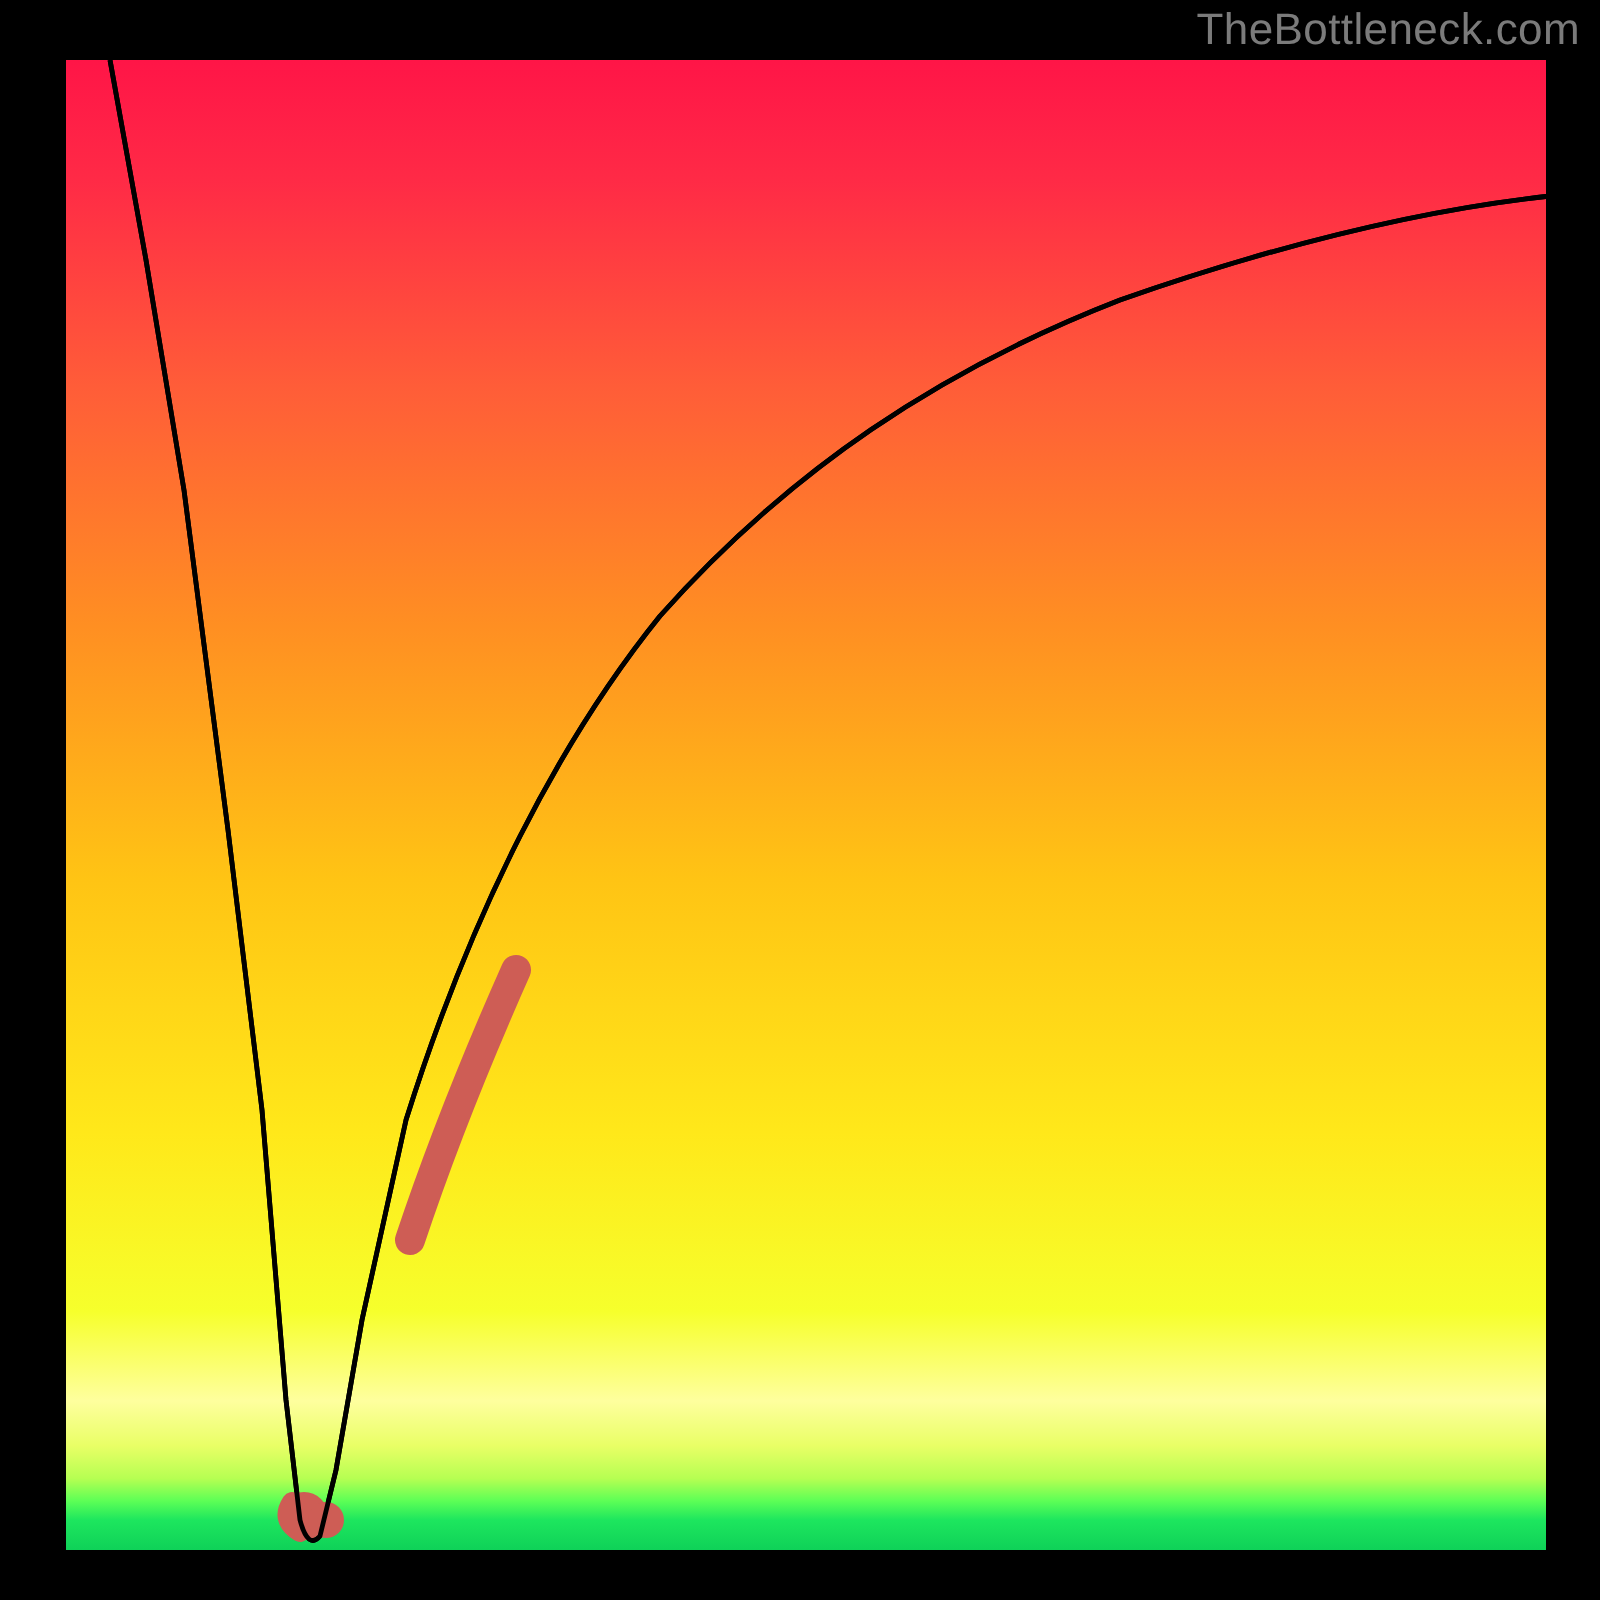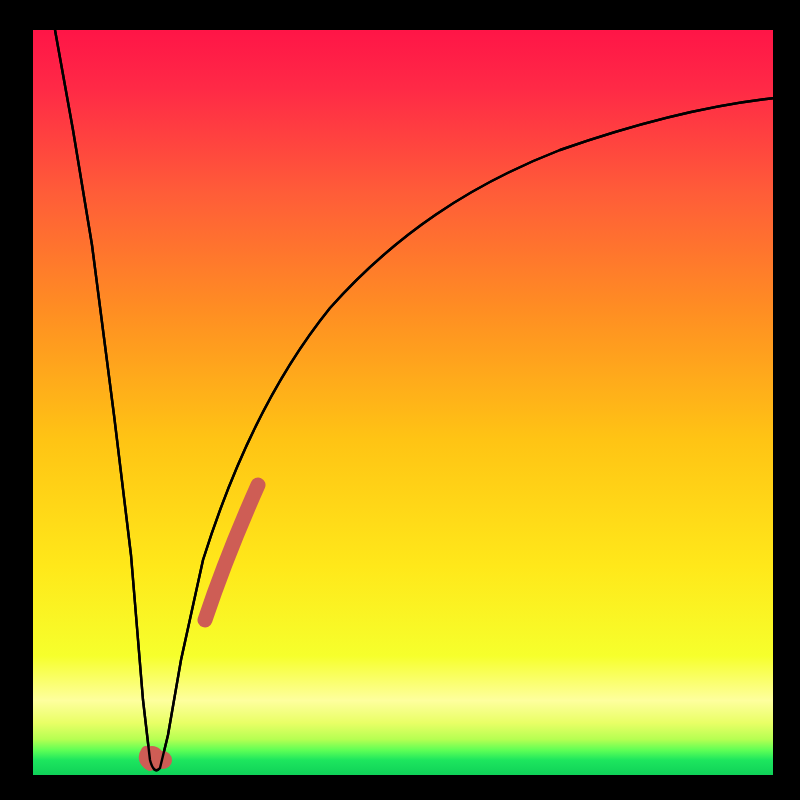--- a/index.html
+++ b/index.html
@@ -77,13 +77,14 @@
 
     <path d="M 205 620 C 220 575 238 530 258 485" fill="none" stroke="#ce5d55" stroke-width="15" stroke-linecap="round"></path>
 
     <circle cx="152" cy="758" r="12" fill="#ce5d55"></circle>
     <circle cx="163" cy="760" r="9" fill="#ce5d55"></circle>
     <path d="M 146 751 Q 140 760 150 766" fill="none" stroke="#ce5d55" stroke-width="10" stroke-linecap="round"></path>
 
     <use href="#curve-path"></use>
   </svg>
 
+  <div class="watermark">TheBottleneck.com</div>
 </div>
 
 </body></html>

